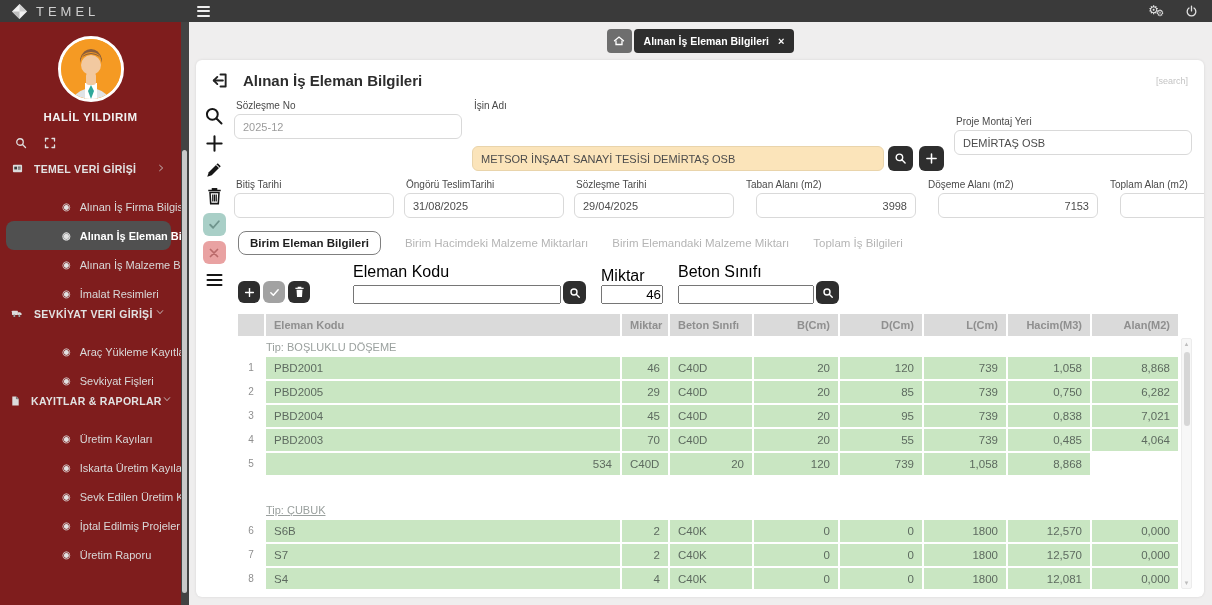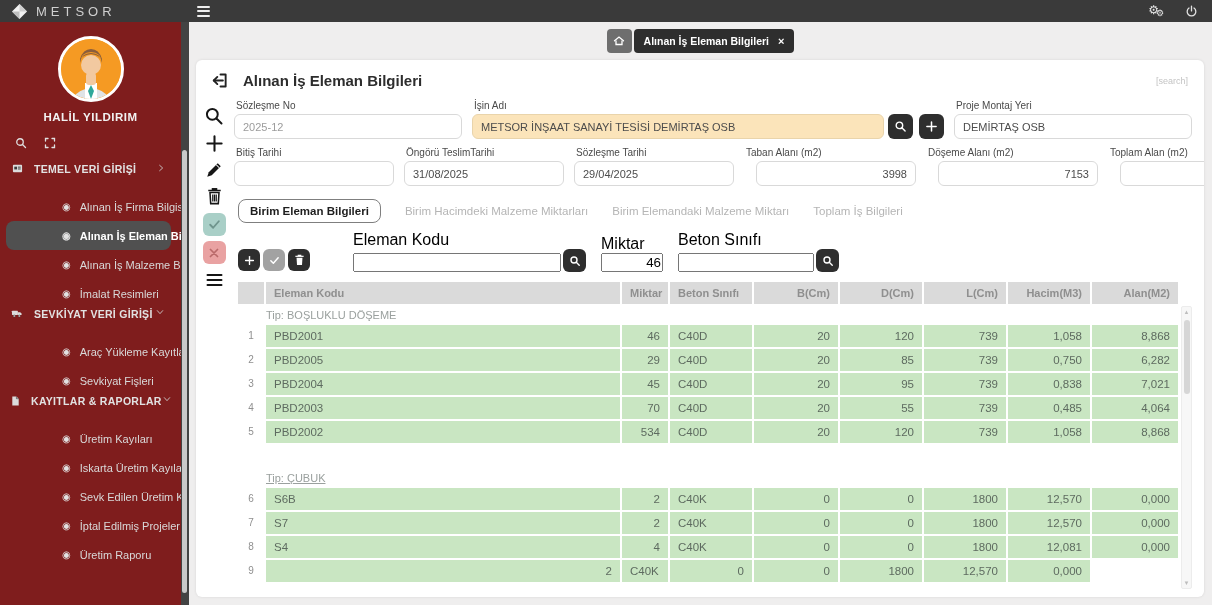--- a/index.html
+++ b/index.html
@@ -61,21 +61,21 @@
   
   .form-area { flex:1; display:flex; flex-direction:column; padding:0 12px 0 2px; overflow:hidden; }
   .frow { display:flex; gap:10px; }
   .fgroup { display:flex; flex-direction:column; }
   .fgroup label { font-size:10px; color:#4a4a4a; margin:3px 0 3px 2px; white-space:nowrap; }
   .fgroup input { height:25px; border:1px solid #d9d9d9; border-radius:6px; font-size:11px; color:#4c4c4c; padding:0 8px; outline:none; font-family:inherit; background:#fff; }
   .fgroup input.peach { background:#fbe4ba; border-color:#e9d4ab; }
   .fgroup input.ghost { color:#9c9c9c; }
   .fgroup input.num { text-align:right;margin-left:12px; }
   .w-soz { width:228px; }
-  .fg-isin { flex:1; }
+  .fg-isin { flex:1;gap:32px; }
   .w-proj { width:238px;justify-content:center; }
   .frow2 { margin-top:5px; }
   .frow2 .fgroup { flex:1; }
   .btn-dark { width:25px; height:25px; flex-shrink:0; background:#2e2e2e; border:none; border-radius:6px; display:flex; align-items:center; justify-content:center; align-self:flex-end; cursor:pointer; }
 
   
   .tabs-row { display:flex; align-items:center; gap:24px; margin:13px 0 7px 4px; }
   .tab { background:none; border:none; font-family:inherit; font-size:11.5px; color:#b5b5b5; cursor:pointer; padding:5px 0; white-space:nowrap; }
   .tab.active { border:1px solid #7f7f7f; border-radius:8px; padding:5px 11px; color:#1e1e1e; font-weight:bold; }
 
@@ -112,21 +112,21 @@
 </head>
 <body>
 
 <div class="topbar">
   <div class="brand">
     <svg width="15" height="15" viewBox="0 0 20 20">
       <polygon points="10,0 20,10 10,20 0,10" fill="#f2f2f2"></polygon>
       <polygon points="10,0 20,10 10,10" fill="#cfcfcf"></polygon>
       <polygon points="10,10 10,20 0,10" fill="#bdbdbd"></polygon>
     </svg>
-    <span class="brand-name">METSOR</span>
+    <span class="brand-name">TEMEL</span>
   </div>
   <div class="tb-burger">
       <i></i>
       <i></i>
       <i></i>
     </div>
   <div class="tb-right">
     <span class="gears"><span class="g1">⚙</span><span class="g2">⚙</span></span>
     <svg width="13" height="13" viewBox="0 0 24 24">
       <path d="M16.6 5.6a8 8 0 1 1-9.2 0" fill="none" stroke="#e3e3e3" stroke-width="2.4" stroke-linecap="round"></path>
@@ -504,21 +504,20 @@
                   <div class="td num">70</div>
                   <div class="td">C40D</div>
                   <div class="td num">20</div>
                   <div class="td num">55</div>
                   <div class="td num">739</div>
                   <div class="td num">0,485</div>
                   <div class="td num">4,064</div>
                 </div>
                 <div class="tgrid trow">
                   <div class="td rownum">5</div>
-                  <div class="td">PBD2002</div>
                   <div class="td num">534</div>
                   <div class="td">C40D</div>
                   <div class="td num">20</div>
                   <div class="td num">120</div>
                   <div class="td num">739</div>
                   <div class="td num">1,058</div>
                   <div class="td num">8,868</div>
                 </div>
                 <div class="group-label gap">Tip: ÇUBUK</div>
                 <div class="tgrid trow">

